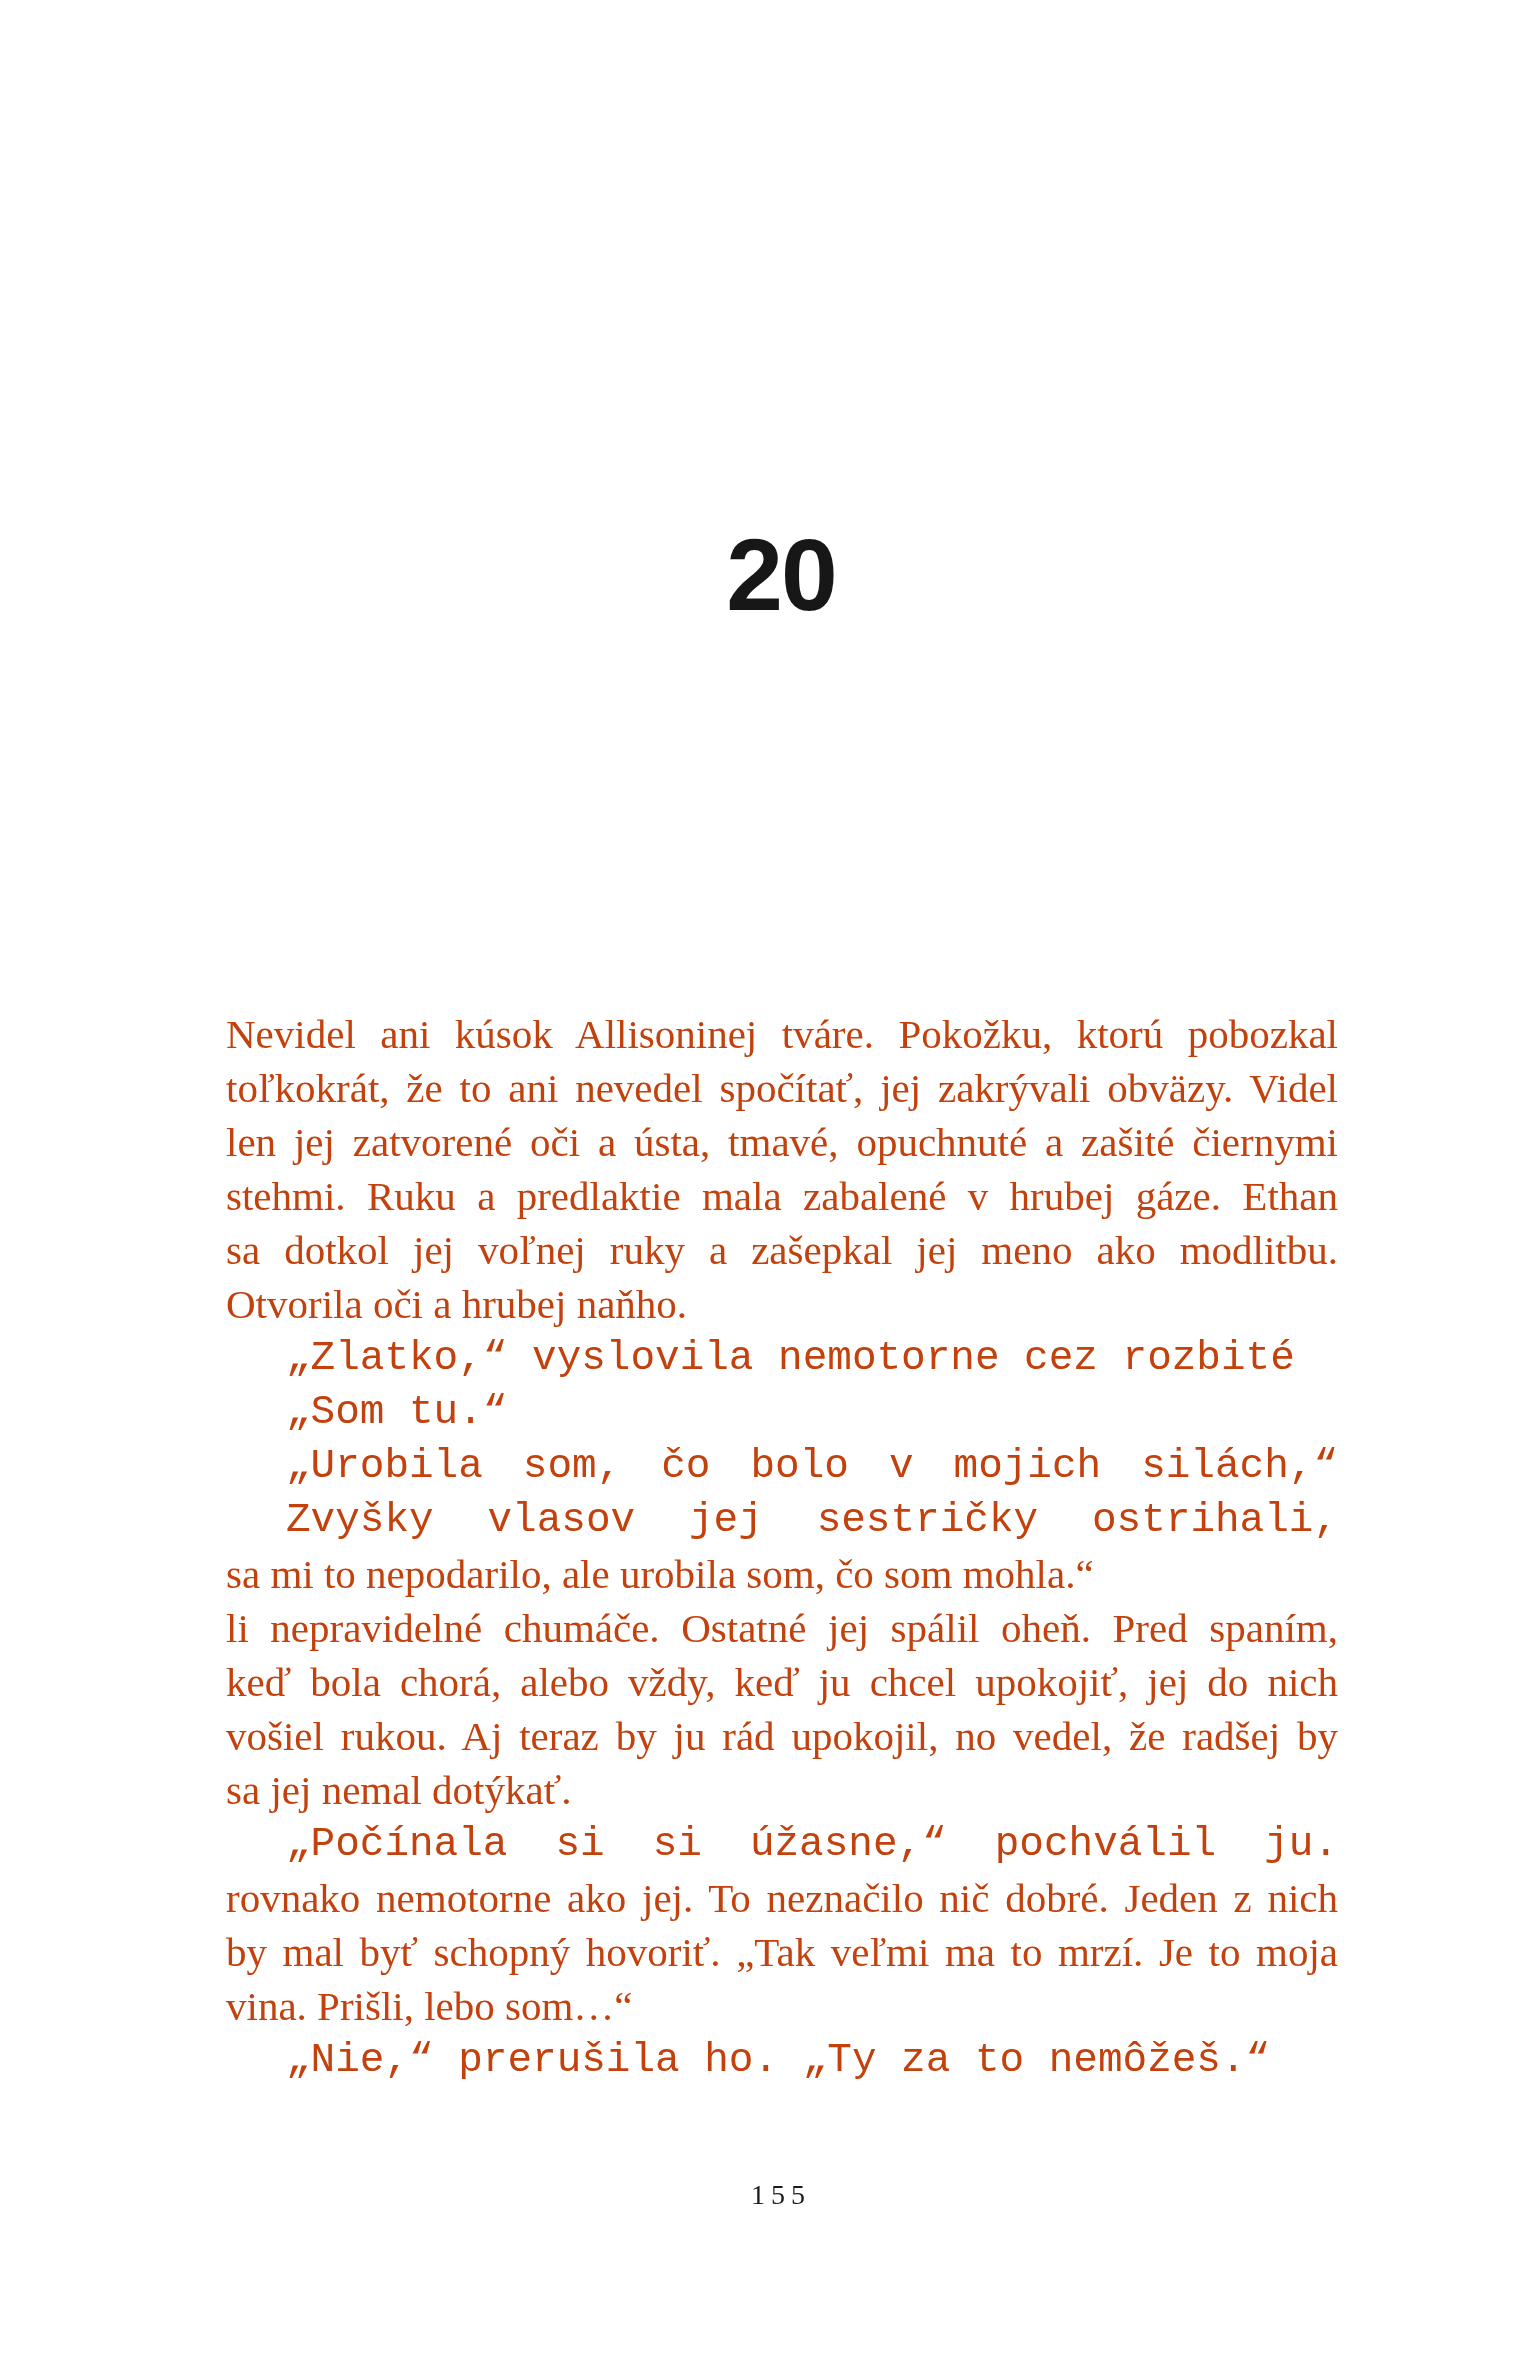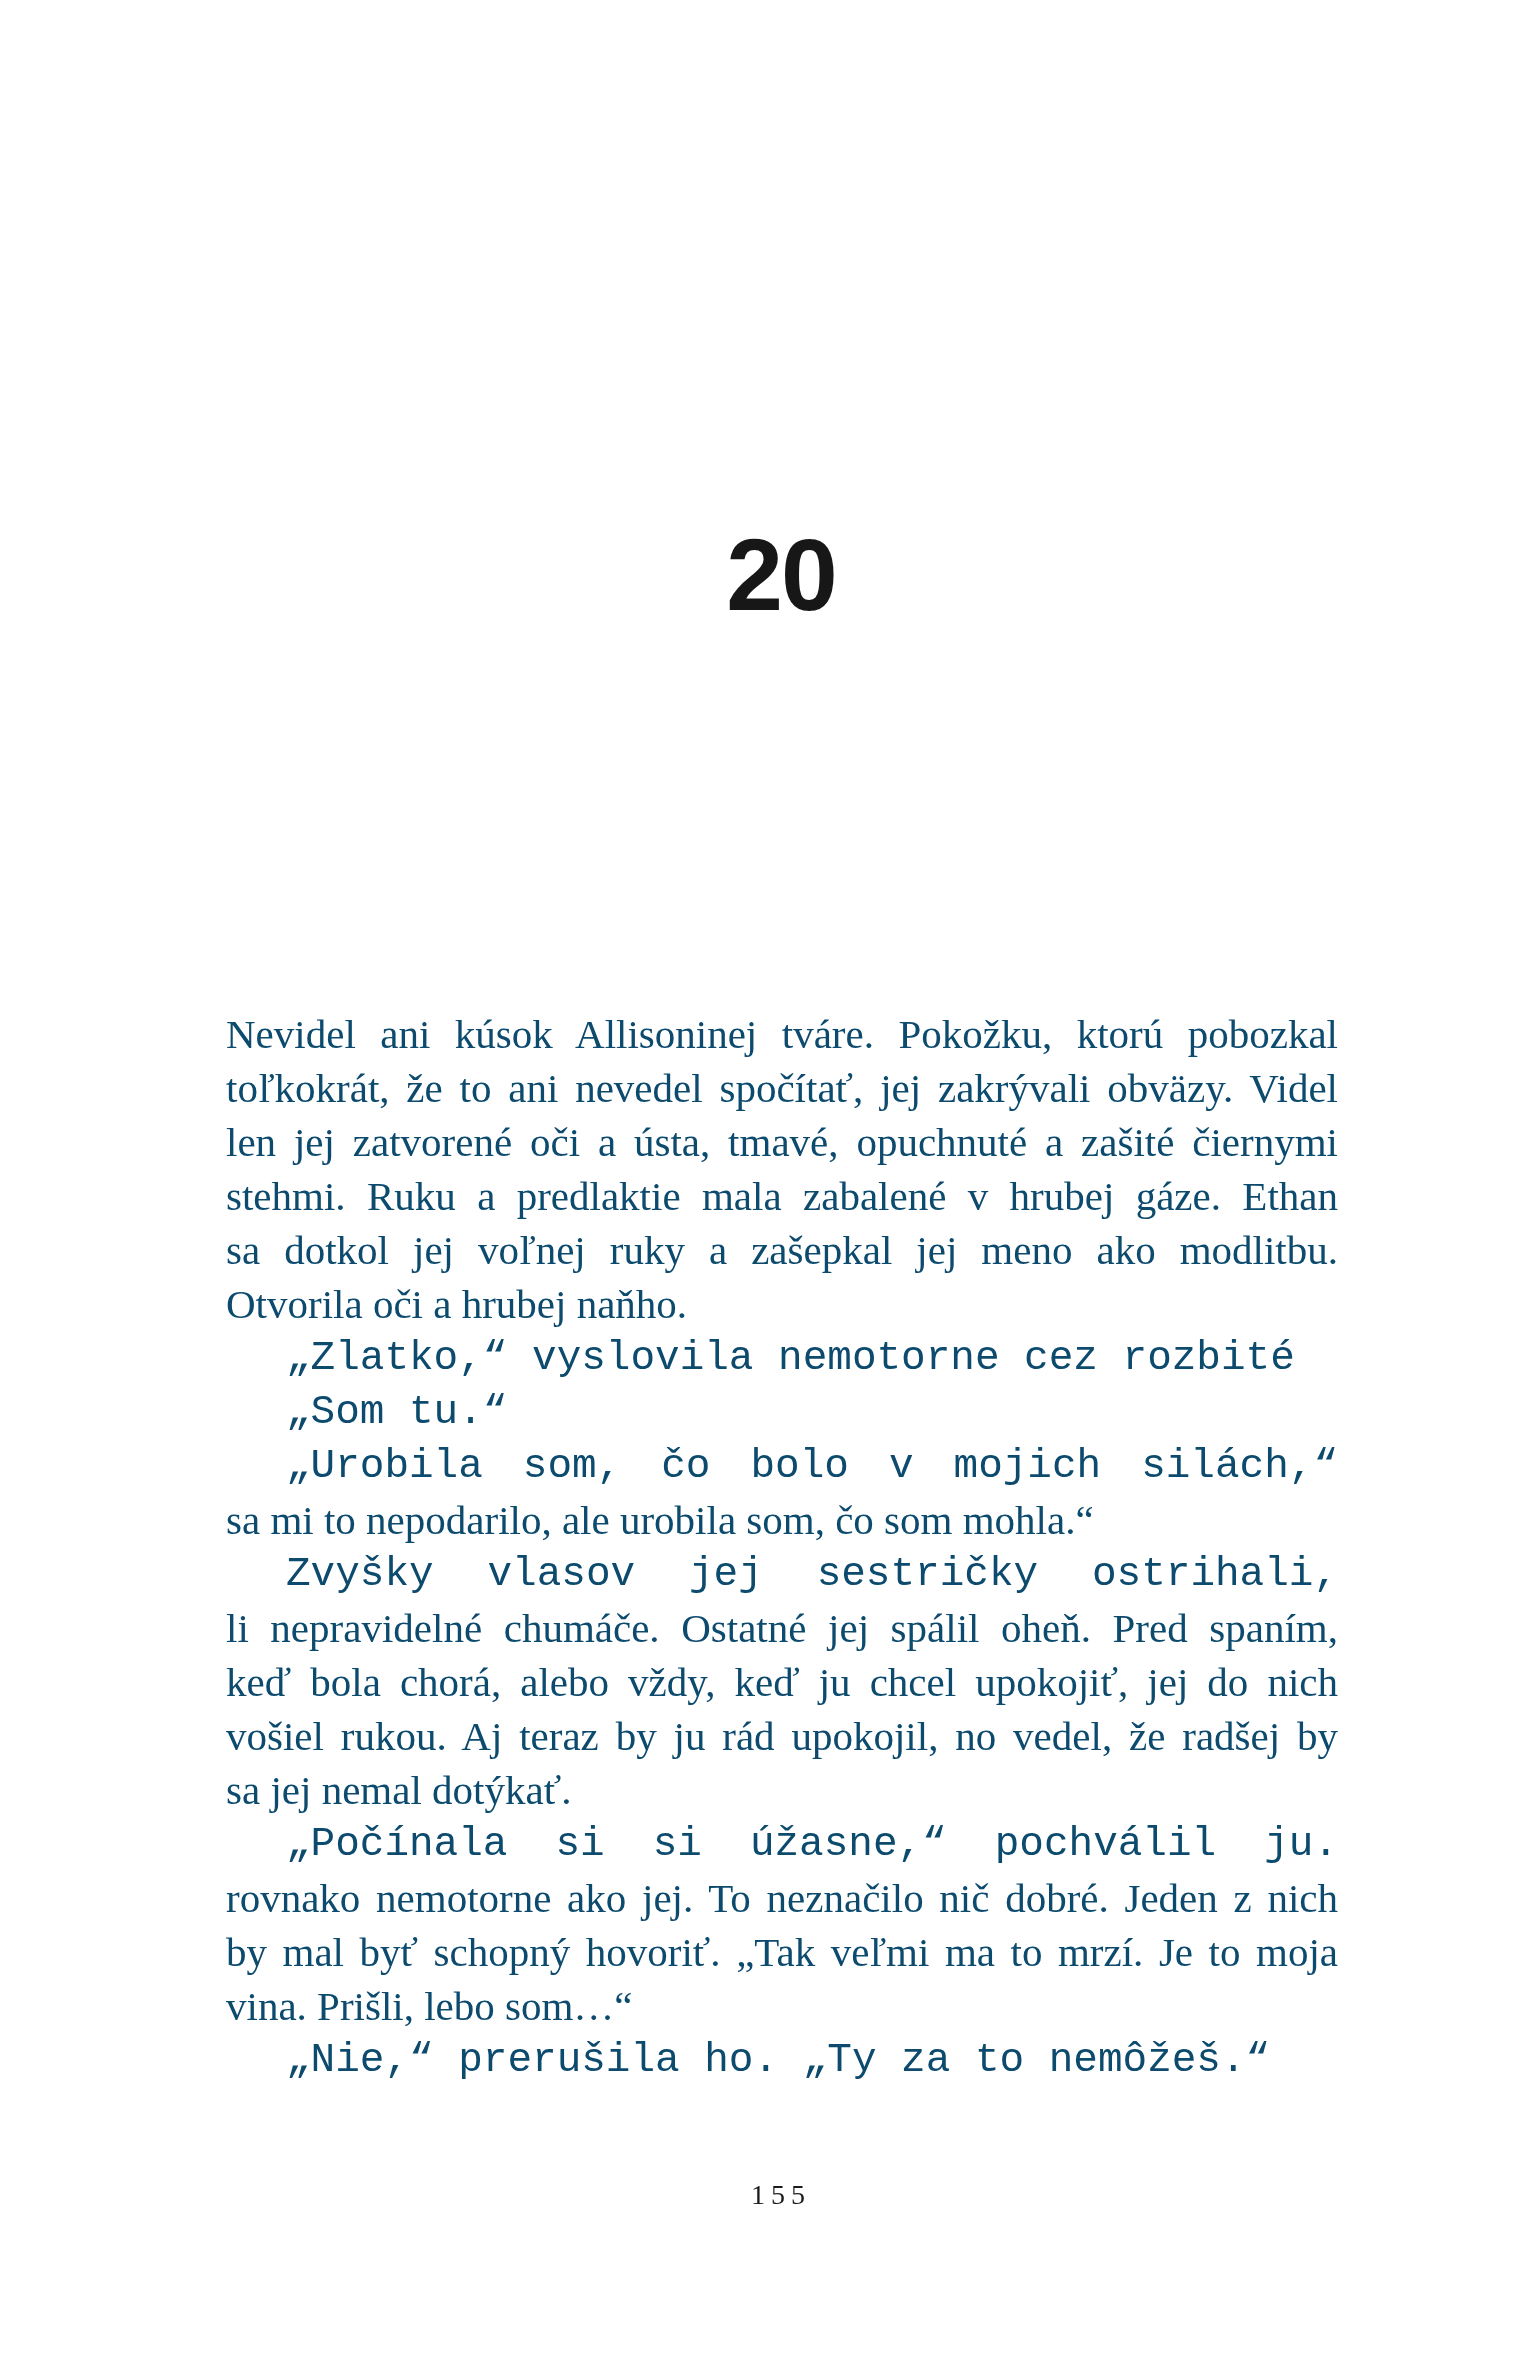--- a/index.html
+++ b/index.html
@@ -29,21 +29,21 @@
     line-height: 1;
     color: #171717;
     letter-spacing: -2px;
   }
   .text-block {
     position: absolute;
     top: 1007px;
     left: 226px;
     width: 1112px;
     font-size: 41px;
-    color: #0c4a6e;
+    color: #c2410c;
   }
   .line {
     height: 54px;
     line-height: 54px;
     overflow: hidden;
     text-align: left;
     white-space: normal;
     hyphens: none;
   }
   .line.indent {
@@ -81,22 +81,22 @@
   <div class="text-block">
       <div class="line justify">Nevidel ani kúsok Allisoninej tváre. Pokožku, ktorú pobozkal</div>
       <div class="line justify">toľkokrát, že to ani nevedel spočítať, jej zakrývali obväzy. Videl</div>
       <div class="line justify">len jej zatvorené oči a ústa, tmavé, opuchnuté a zašité čiernymi</div>
       <div class="line justify">stehmi. Ruku a predlaktie mala zabalené v hrubej gáze. Ethan</div>
       <div class="line justify">sa dotkol jej voľnej ruky a zašepkal jej meno ako modlitbu.</div>
       <div class="line">Otvorila oči a hrubej naňho.</div>
       <div class="line indent">„Zlatko,“ vyslovila nemotorne cez rozbité ústa.</div>
       <div class="line indent">„Som tu.“</div>
       <div class="line justify indent">„Urobila som, čo bolo v mojich silách,“ zastonala. „Možno</div>
+      <div class="line justify indent">Zvyšky vlasov jej sestričky ostrihali, takže teraz pripomína-</div>
       <div class="line">sa mi to nepodarilo, ale urobila som, čo som mohla.“</div>
-      <div class="line justify indent">Zvyšky vlasov jej sestričky ostrihali, takže teraz pripomína-</div>
       <div class="line justify">li nepravidelné chumáče. Ostatné jej spálil oheň. Pred spaním,</div>
       <div class="line justify">keď bola chorá, alebo vždy, keď ju chcel upokojiť, jej do nich</div>
       <div class="line justify">vošiel rukou. Aj teraz by ju rád upokojil, no vedel, že radšej by</div>
       <div class="line">sa jej nemal dotýkať.</div>
       <div class="line justify indent">„Počínala si si úžasne,“ pochválil ju. Slová sa mu drali z úst</div>
       <div class="line justify">rovnako nemotorne ako jej. To neznačilo nič dobré. Jeden z nich</div>
       <div class="line justify">by mal byť schopný hovoriť. „Tak veľmi ma to mrzí. Je to moja</div>
       <div class="line">vina. Prišli, lebo som…“</div>
       <div class="line indent">„Nie,“ prerušila ho. „Ty za to nemôžeš.“</div>
     </div>

